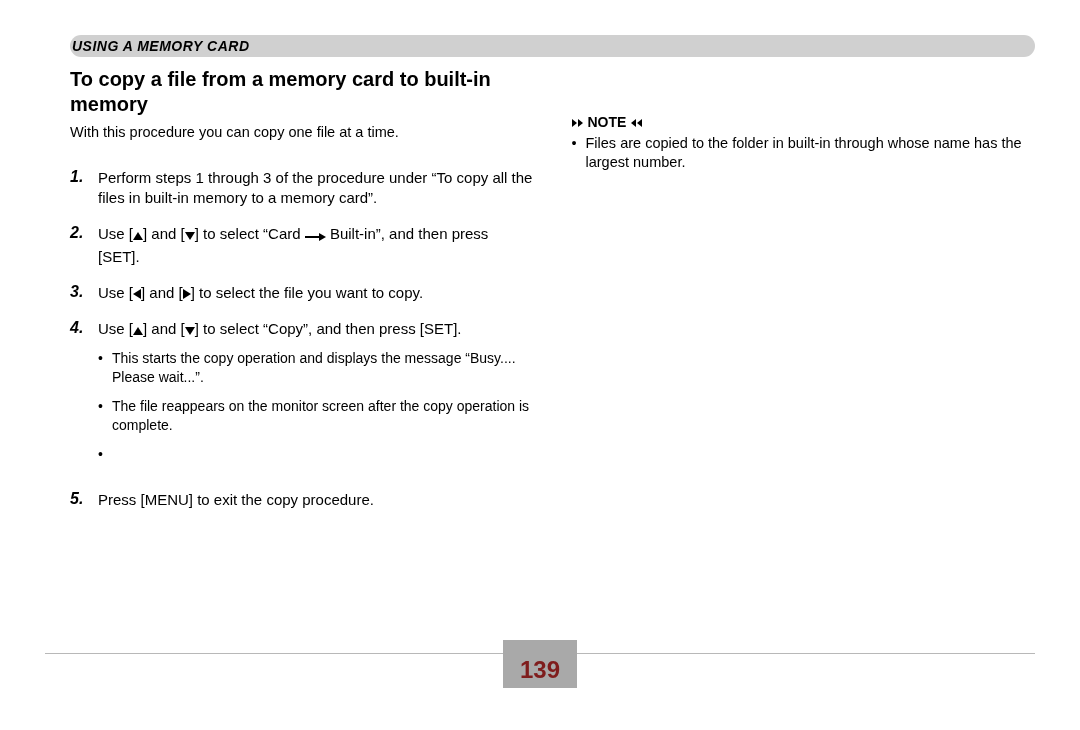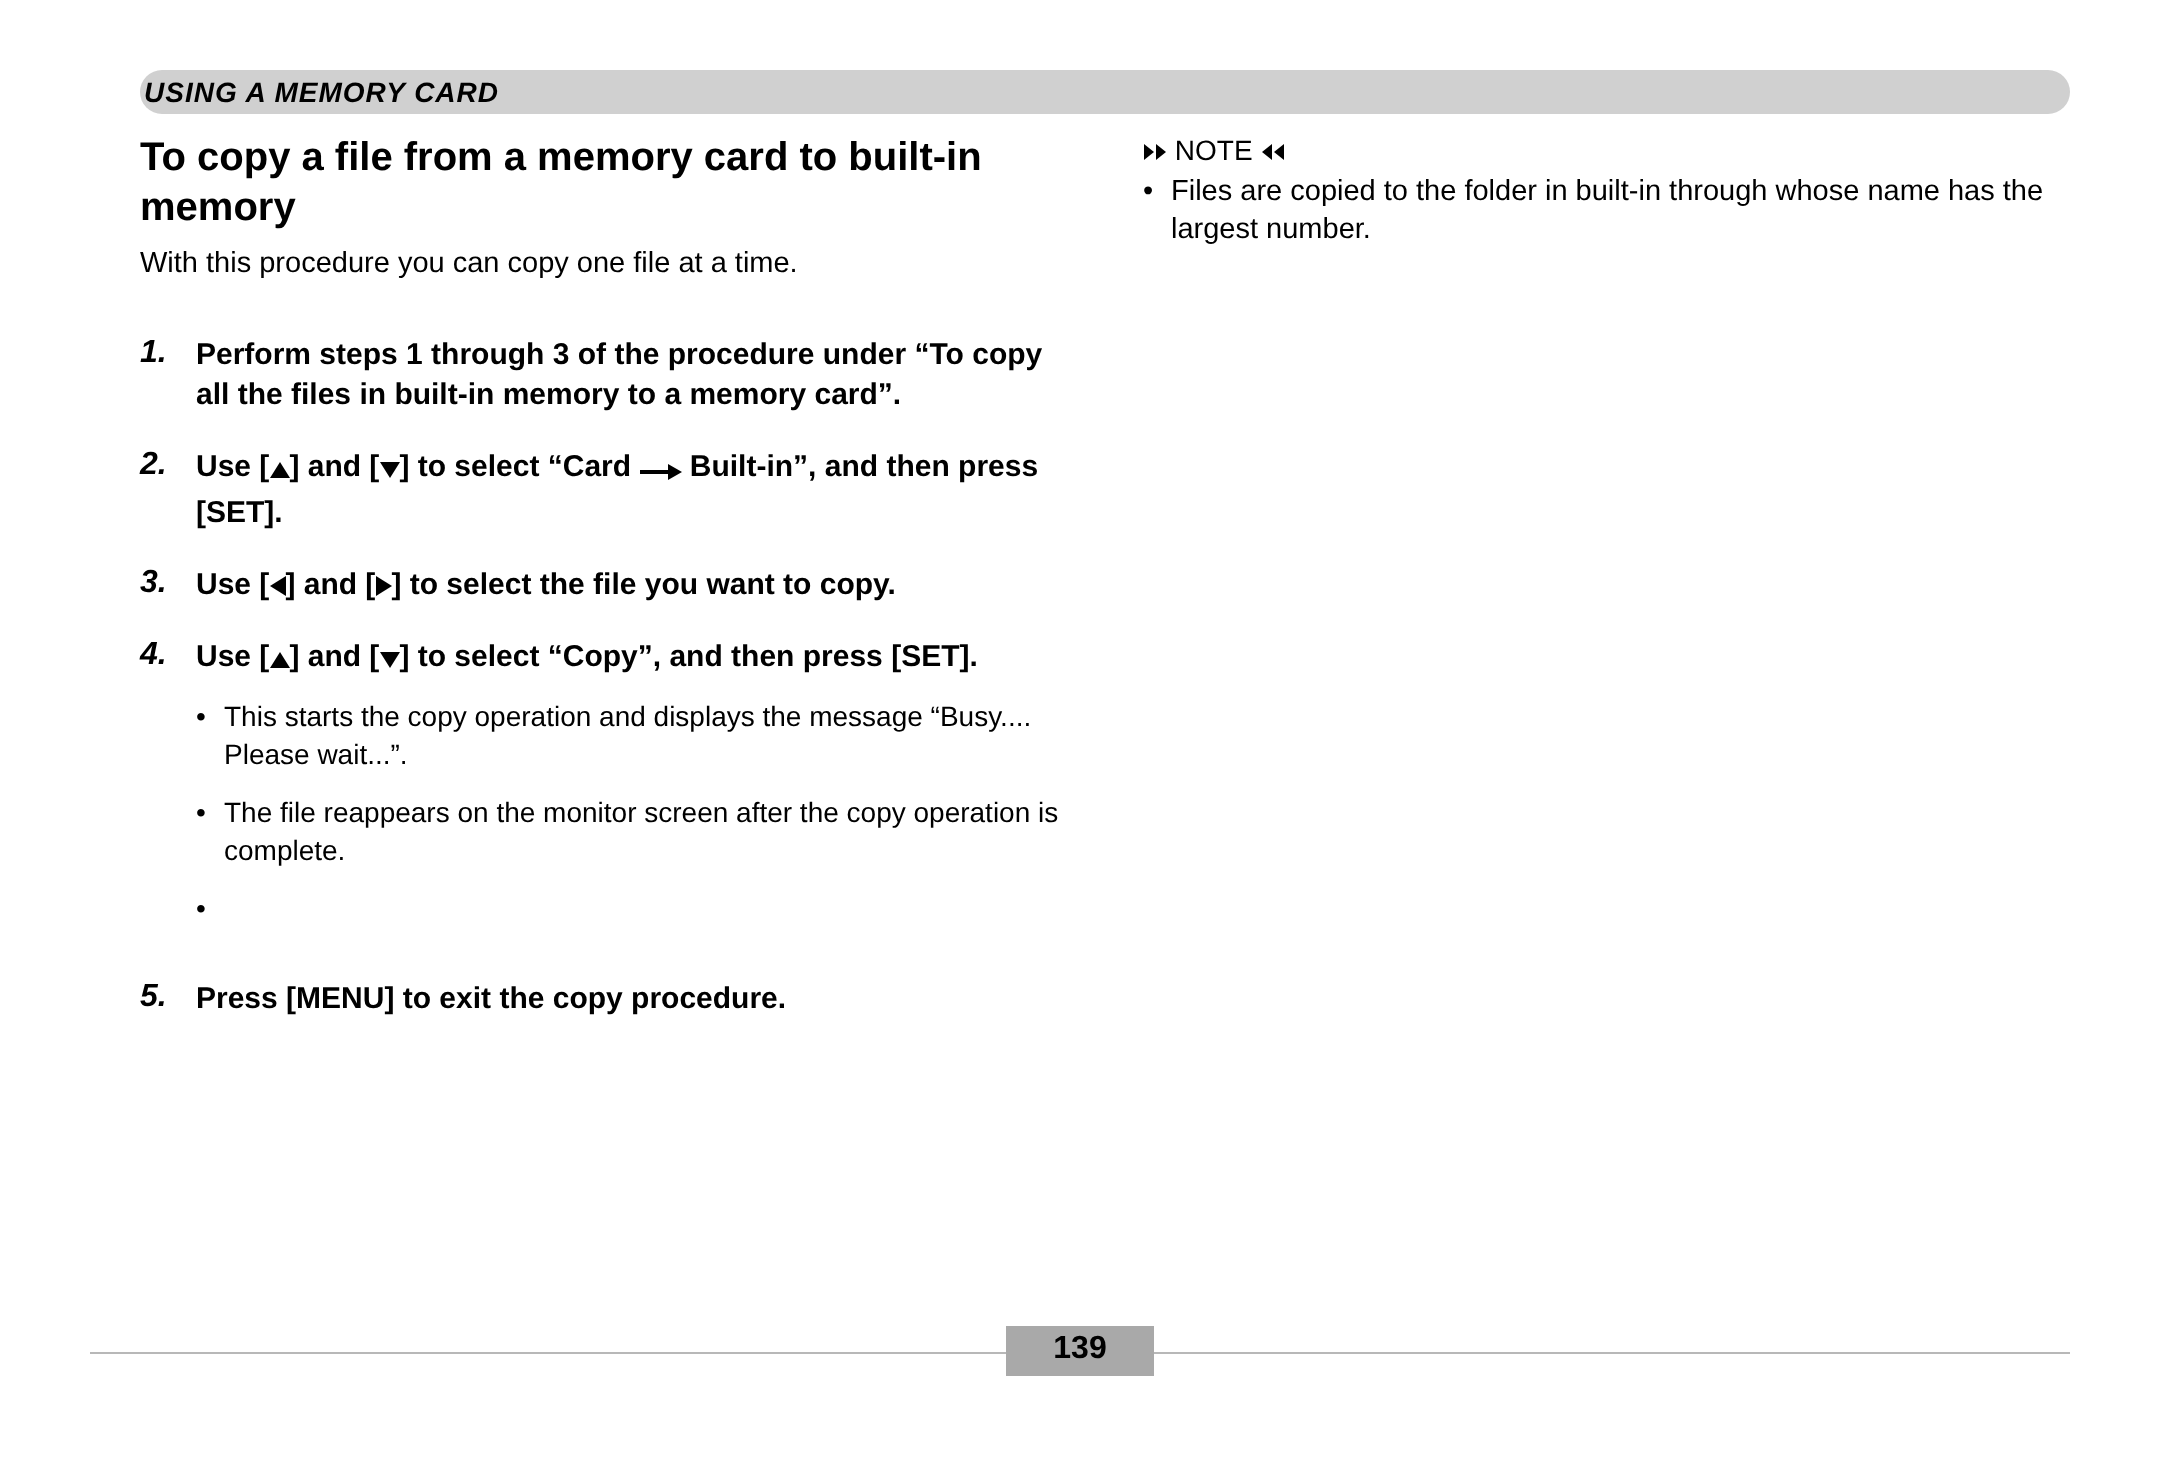--- a/index.html
+++ b/index.html
@@ -58,42 +58,43 @@
     font-weight: bold;
     font-style: italic;
     font-size: 16px;
     width: 28px;
     flex-shrink: 0;
   }
   .step-body {
     flex: 1;
   }
   .step-text {
-    font-weight: bold;
+    font-weight: normal;
     font-size: 15px;
     line-height: 1.35;
   }
   .sub-bullets {
     margin-top: 10px;
     font-weight: normal;
     font-size: 14px;
     line-height: 1.35;
   }
   .sub-bullet {
     display: flex;
     margin-bottom: 10px;
   }
   .sb-mark {
     width: 14px;
     flex-shrink: 0;
   }
   .note-head {
-    font-weight: normal;
+    font-weight: bold;
     font-size: 14px;
     margin-bottom: 4px;
+    margin-top: 47px;
   }
   .note-body {
     font-size: 14.5px;
     line-height: 1.3;
   }
   .note-line {
     display: flex;
   }
   .nb-mark { width: 14px; flex-shrink: 0; }
 
@@ -139,24 +140,24 @@
   }
   .footer-rule {
     border: none;
     border-top: 1px solid #b8b8b8;
     margin: 0;
   }
   .page-num {
     display: inline-block;
     min-width: 74px;
     background: #a9a9a9;
-    color: #000000;
-    font-weight: bold;
-    font-size: 16px;
-    padding: 3px 10px 4px;
+    color: #7f1d1d;
+    font-weight: bold;
+    font-size: 24px;
+    padding: 16px 10px 4px;
     position: relative;
     top: -14px;
   }
 </style>
 </head>
 <body>
 
 <div class="page">
   <div class="header-band">
     <div class="header-label">USING A MEMORY CARD</div>

